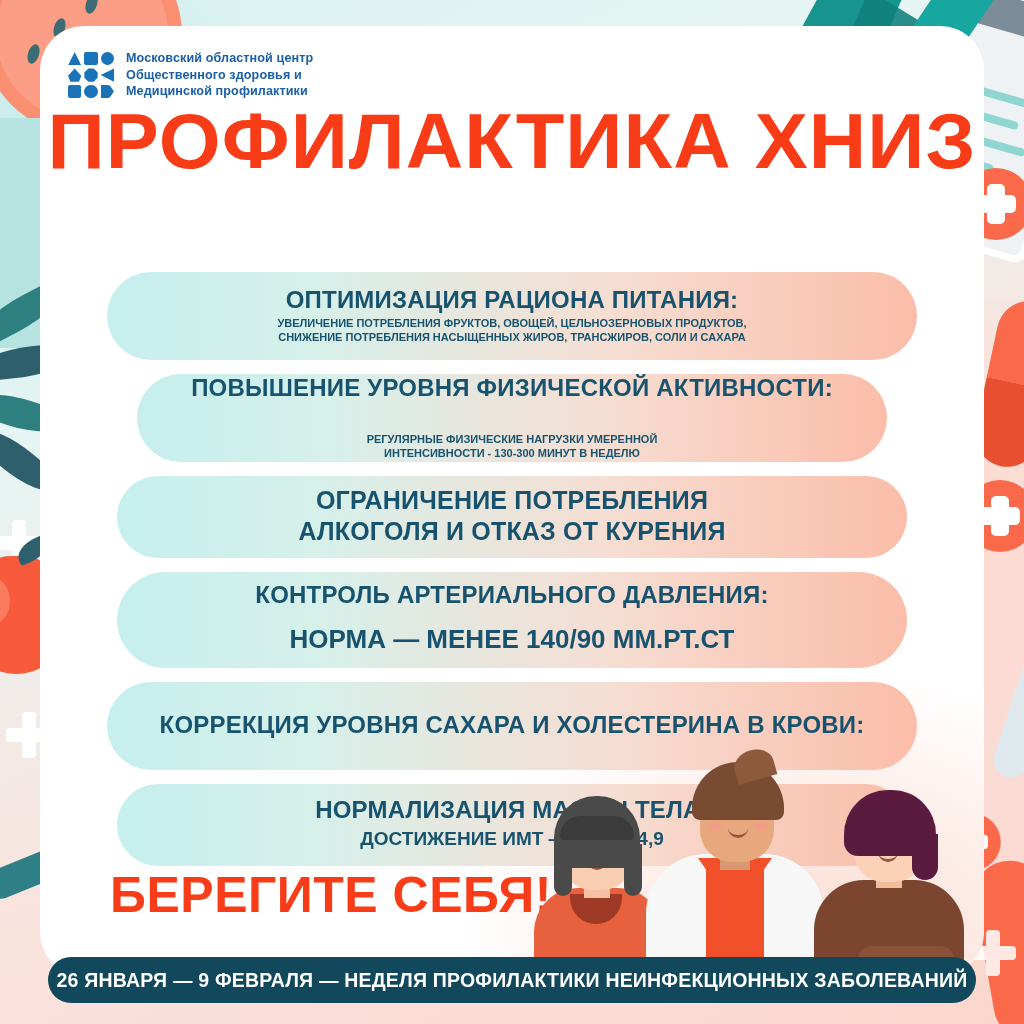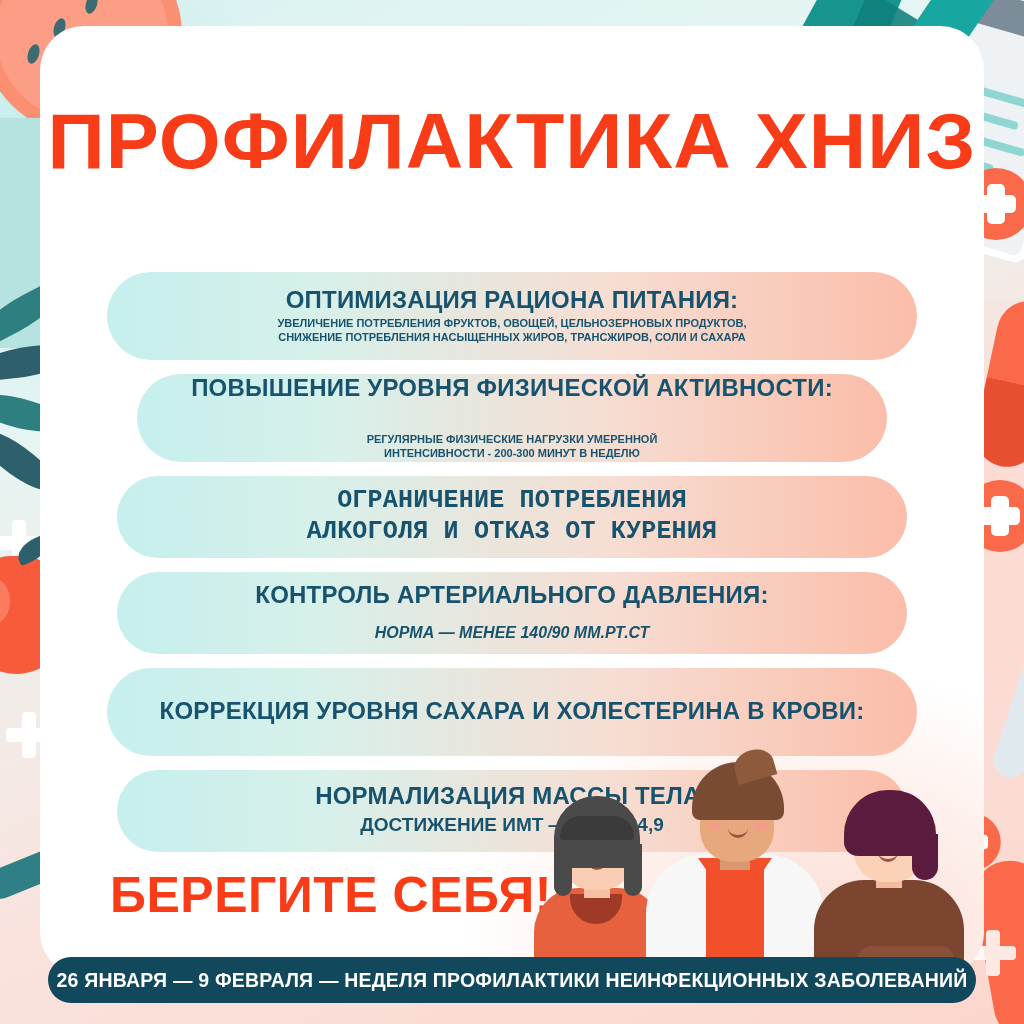--- a/index.html
+++ b/index.html
@@ -407,45 +407,63 @@
     <div class="apple-leaf"></div>
   </div>
 
   <div class="decor pen">
     <div class="pen-tip"></div>
   </div>
 
   <div id="card">
     <div class="card-wash"></div>
 
+    <div class="logo-row">
+      <div class="logo-grid">
+        <i class="sh-tri"></i>
+          <i class="sh-sq"></i>
+          <i class="sh-cir"></i>
+        <i class="sh-spade"></i>
+          <i class="sh-oct"></i>
+          <i class="sh-ltri"></i>
+        <i class="sh-sq"></i>
+          <i class="sh-cir"></i>
+          <i class="sh-drop"></i>
+      </div>
+      <div class="logo-text">
+        <div>Московский областной центр</div>
+        <div>Общественного здоровья и</div>
+        <div>Медицинской профилактики</div>
+      </div>
+    </div>
 
     <div id="title">ПРОФИЛАКТИКА ХНИЗ</div>
 
     <div id="pills">
 
       <div class="pill" style="width:810px; height:88px;">
         <div class="pill-title">ОПТИМИЗАЦИЯ РАЦИОНА ПИТАНИЯ:</div>
         <div class="pill-sub">УВЕЛИЧЕНИЕ ПОТРЕБЛЕНИЯ ФРУКТОВ, ОВОЩЕЙ, ЦЕЛЬНОЗЕРНОВЫХ ПРОДУКТОВ,
 СНИЖЕНИЕ ПОТРЕБЛЕНИЯ НАСЫЩЕННЫХ ЖИРОВ, ТРАНСЖИРОВ, СОЛИ И САХАРА</div>
       </div>
 
       <div class="pill" style="width:750px; height:88px;gap:28px;">
         <div class="pill-title">ПОВЫШЕНИЕ УРОВНЯ ФИЗИЧЕСКОЙ АКТИВНОСТИ:</div>
         <div class="pill-sub">РЕГУЛЯРНЫЕ ФИЗИЧЕСКИЕ НАГРУЗКИ УМЕРЕННОЙ
-ИНТЕНСИВНОСТИ - 200-300 МИНУТ В НЕДЕЛЮ</div>
+ИНТЕНСИВНОСТИ - 130-300 МИНУТ В НЕДЕЛЮ</div>
       </div>
 
       <div class="pill" style="width:790px; height:82px;">
-        <div class="pill-title two-line" style="font-size:25px; line-height:1.24;font-family:Liberation Mono, monospace;">ОГРАНИЧЕНИЕ ПОТРЕБЛЕНИЯ
+        <div class="pill-title two-line" style="font-size:25px; line-height:1.24;">ОГРАНИЧЕНИЕ ПОТРЕБЛЕНИЯ
 АЛКОГОЛЯ И ОТКАЗ ОТ КУРЕНИЯ</div>
       </div>
 
-      <div class="pill" style="width:790px; height:82px;gap:11px;">
+      <div class="pill" style="width:790px; height:96px;gap:11px;">
         <div class="pill-title">КОНТРОЛЬ АРТЕРИАЛЬНОГО ДАВЛЕНИЯ:</div>
-        <div class="pill-sub" style="font-size:16px;font-style:italic;">НОРМА — МЕНЕЕ 140/90 ММ.РТ.СТ</div>
+        <div class="pill-sub" style="font-size:26px;">НОРМА — МЕНЕЕ 140/90 ММ.РТ.СТ</div>
       </div>
 
       <div class="pill" style="width:810px; height:88px;">
         <div class="pill-title">КОРРЕКЦИЯ УРОВНЯ САХАРА И ХОЛЕСТЕРИНА В КРОВИ:</div>
       </div>
 
       <div class="pill" style="width:790px; height:82px;">
         <div class="pill-title">НОРМАЛИЗАЦИЯ МАССЫ ТЕЛА:</div>
         <div class="pill-sub" style="font-size:19px;">ДОСТИЖЕНИЕ ИМТ — 18,5 - 24,9</div>
       </div>

